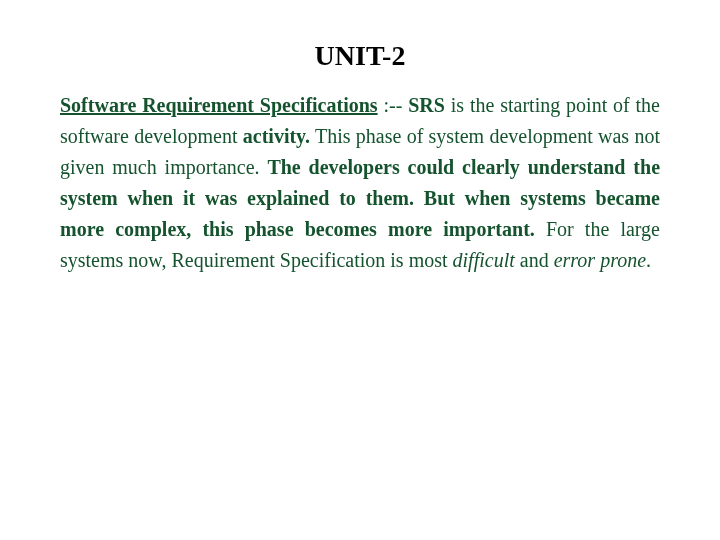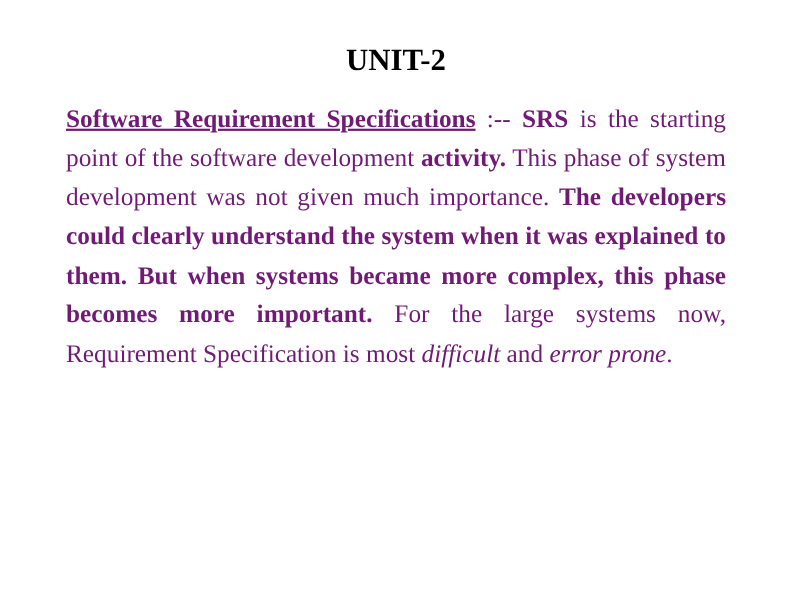--- a/index.html
+++ b/index.html
@@ -32,24 +32,24 @@
     .title {
       font-size: 28px;
       font-weight: bold;
       text-align: center;
       margin-bottom: 18px;
       color: #000000;
       font-family: 'Times New Roman', Times, serif;
     }
 
     .content {
-      font-size: 23px;
+      font-size: 20px;
       line-height: 1.55;
       text-align: justify;
-      color: #701a75;
+      color: #14532d;
       font-family: 'Times New Roman', Times, serif;
       width: 100%;
     }
 
     .bold-underline {
       font-weight: bold;
       text-decoration: underline;
     }
 
     .bold {

